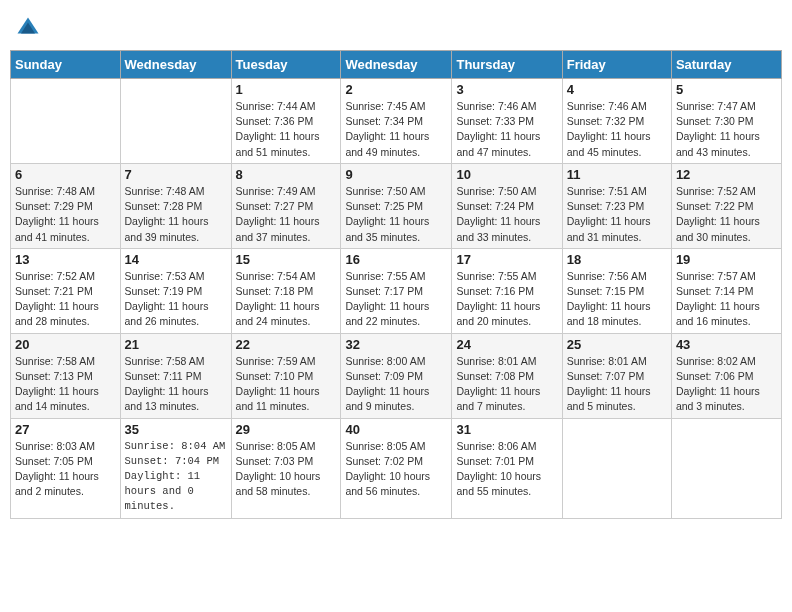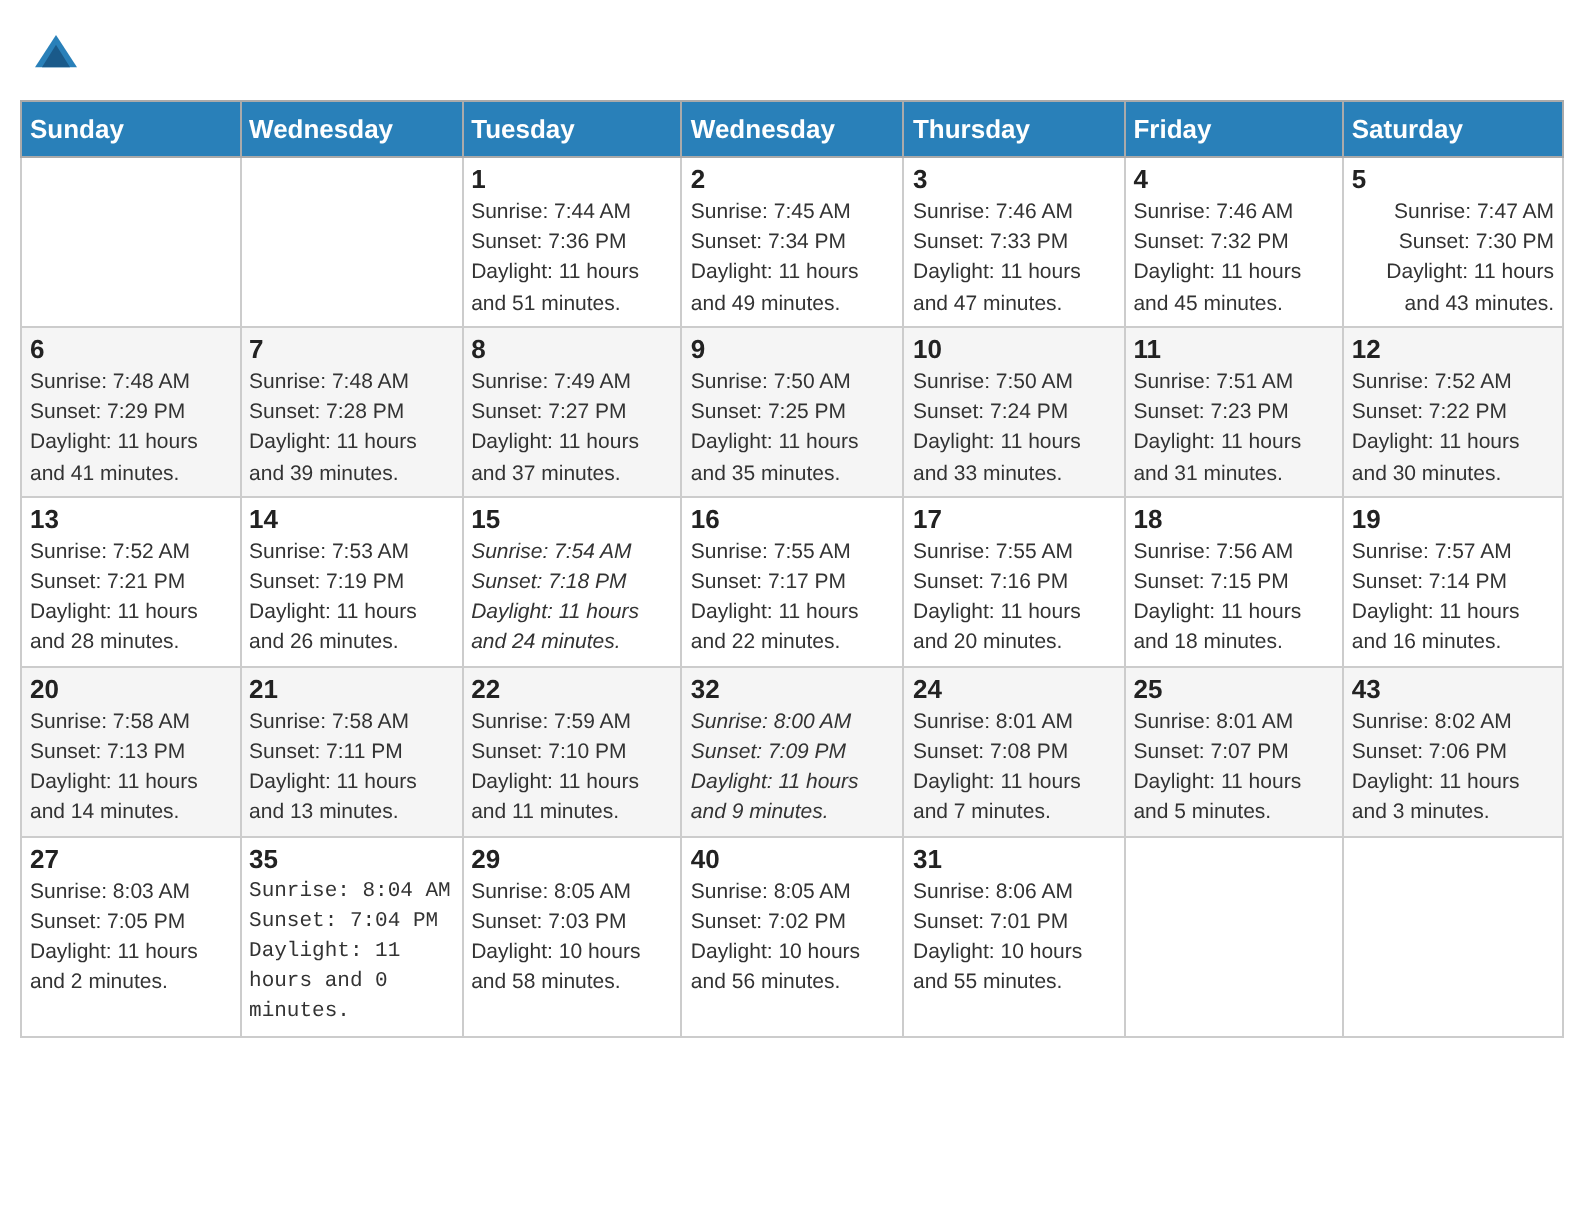--- a/index.html
+++ b/index.html
@@ -145,21 +145,21 @@
 Daylight: 11 hours and 47 minutes.</div>
         </td>
         <td>
           <span class="day-number">4</span>
           <div class="day-info" style="white-space: pre-line;">Sunrise: 7:46 AM
 Sunset: 7:32 PM
 Daylight: 11 hours and 45 minutes.</div>
         </td>
         <td>
           <span class="day-number">5</span>
-          <div class="day-info" style="white-space: pre-line; text-align: right;">Sunrise: 7:47 AM
+          <div class="day-info" style="white-space: pre-line;">Sunrise: 7:47 AM
 Sunset: 7:30 PM
 Daylight: 11 hours and 43 minutes.</div>
         </td>
       </tr>
       <tr>
         <td>
           <span class="day-number">6</span>
           <div class="day-info" style="white-space: pre-line;">Sunrise: 7:48 AM
 Sunset: 7:29 PM
 Daylight: 11 hours and 41 minutes.</div>
@@ -209,21 +209,21 @@
 Daylight: 11 hours and 28 minutes.</div>
         </td>
         <td>
           <span class="day-number">14</span>
           <div class="day-info" style="white-space: pre-line;">Sunrise: 7:53 AM
 Sunset: 7:19 PM
 Daylight: 11 hours and 26 minutes.</div>
         </td>
         <td>
           <span class="day-number">15</span>
-          <div class="day-info" style="white-space: pre-line; font-style: italic;">Sunrise: 7:54 AM
+          <div class="day-info" style="white-space: pre-line;">Sunrise: 7:54 AM
 Sunset: 7:18 PM
 Daylight: 11 hours and 24 minutes.</div>
         </td>
         <td>
           <span class="day-number">16</span>
           <div class="day-info" style="white-space: pre-line;">Sunrise: 7:55 AM
 Sunset: 7:17 PM
 Daylight: 11 hours and 22 minutes.</div>
         </td>
         <td>
@@ -259,21 +259,21 @@
 Daylight: 11 hours and 13 minutes.</div>
         </td>
         <td>
           <span class="day-number">22</span>
           <div class="day-info" style="white-space: pre-line;">Sunrise: 7:59 AM
 Sunset: 7:10 PM
 Daylight: 11 hours and 11 minutes.</div>
         </td>
         <td>
           <span class="day-number">32</span>
-          <div class="day-info" style="white-space: pre-line; font-style: italic;">Sunrise: 8:00 AM
+          <div class="day-info" style="white-space: pre-line;">Sunrise: 8:00 AM
 Sunset: 7:09 PM
 Daylight: 11 hours and 9 minutes.</div>
         </td>
         <td>
           <span class="day-number">24</span>
           <div class="day-info" style="white-space: pre-line;">Sunrise: 8:01 AM
 Sunset: 7:08 PM
 Daylight: 11 hours and 7 minutes.</div>
         </td>
         <td>

